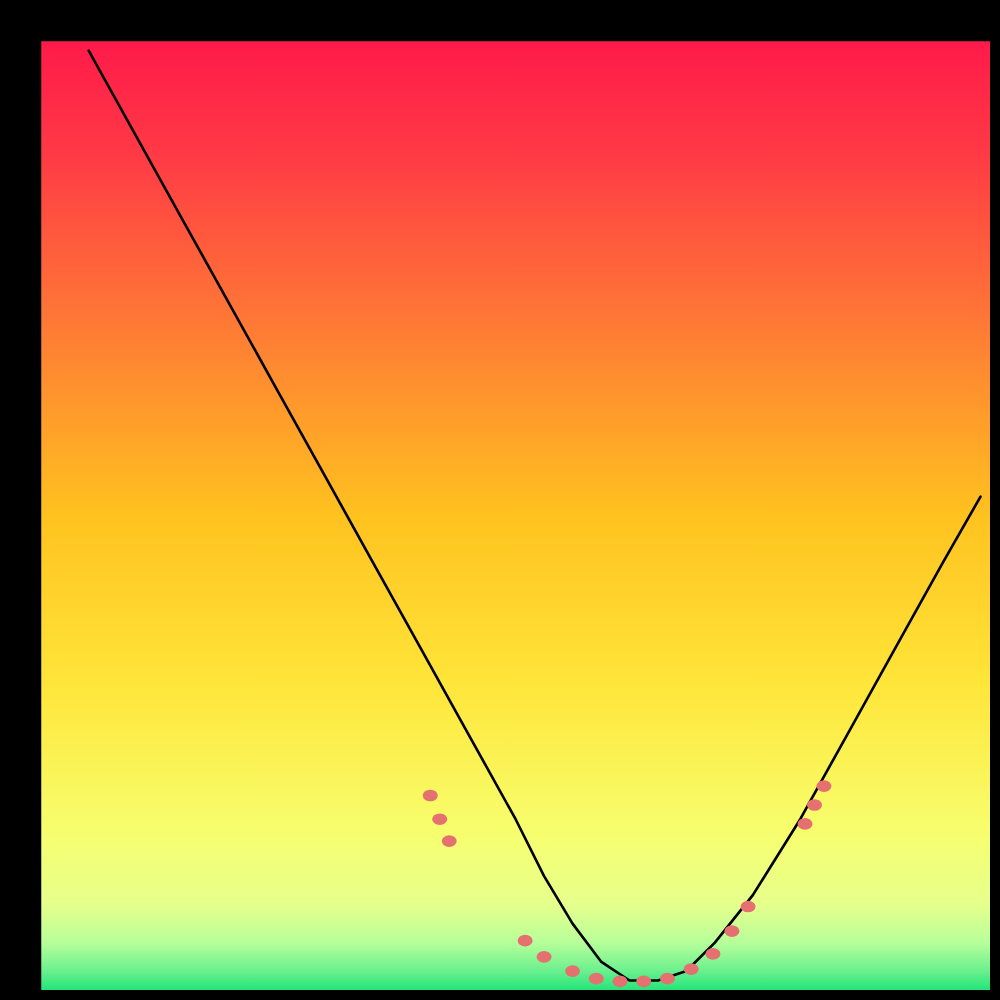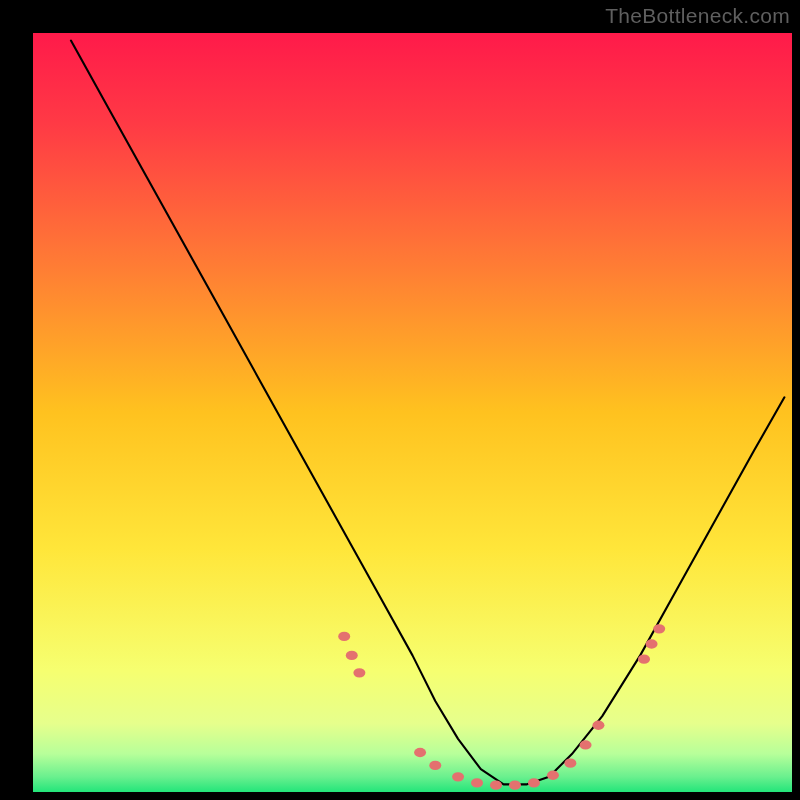--- a/index.html
+++ b/index.html
@@ -31,21 +31,20 @@
     position: absolute;
     top: 0;
     left: 0;
   }
 </style>
 </head>
 <body>
 
 <div class="canvas">
 
-  <div class="watermark">TheBottleneck.com</div>
 
   <svg width="800" height="800" viewBox="0 0 800 800">
     <defs>
       <linearGradient id="bg-grad" x1="0" y1="0" x2="0" y2="1">
         <stop offset="0%" stop-color="#ff1a4a"></stop>
         <stop offset="12%" stop-color="#ff3a45"></stop>
         <stop offset="30%" stop-color="#ff7a35"></stop>
         <stop offset="50%" stop-color="#ffc21f"></stop>
         <stop offset="68%" stop-color="#ffe63a"></stop>
         <stop offset="84%" stop-color="#f6ff70"></stop>

